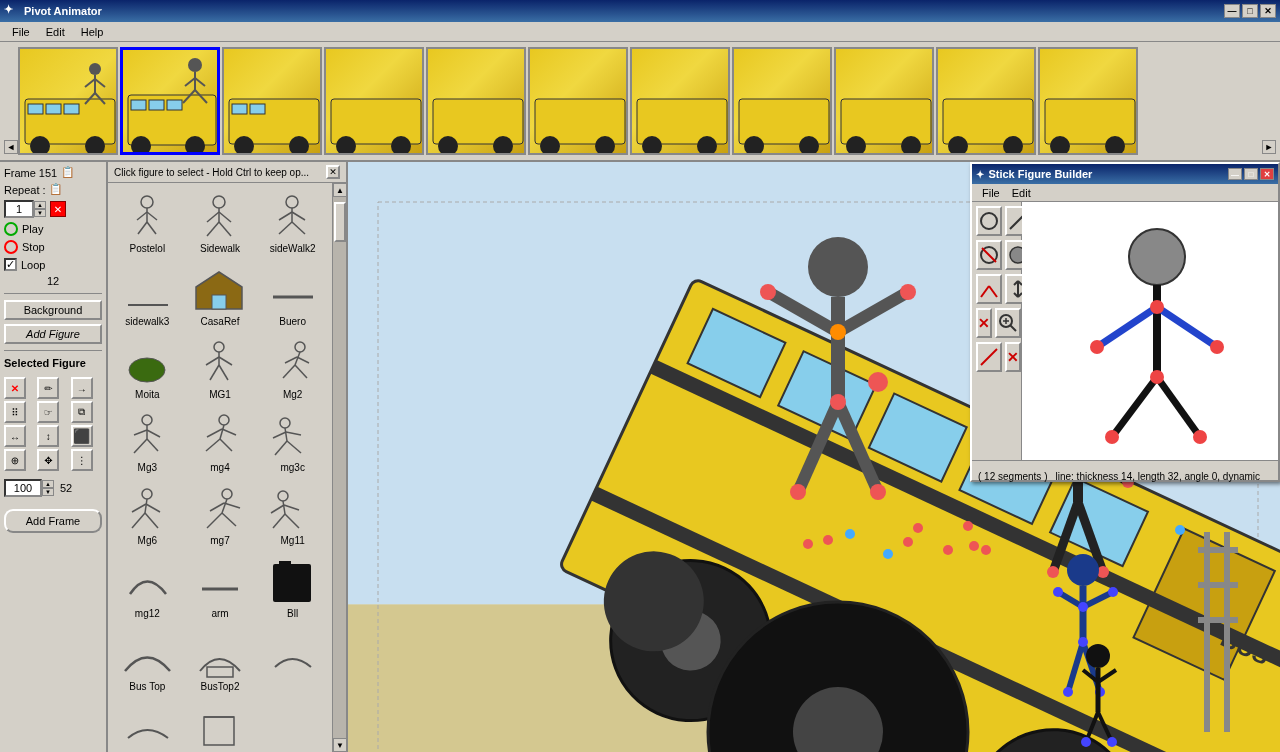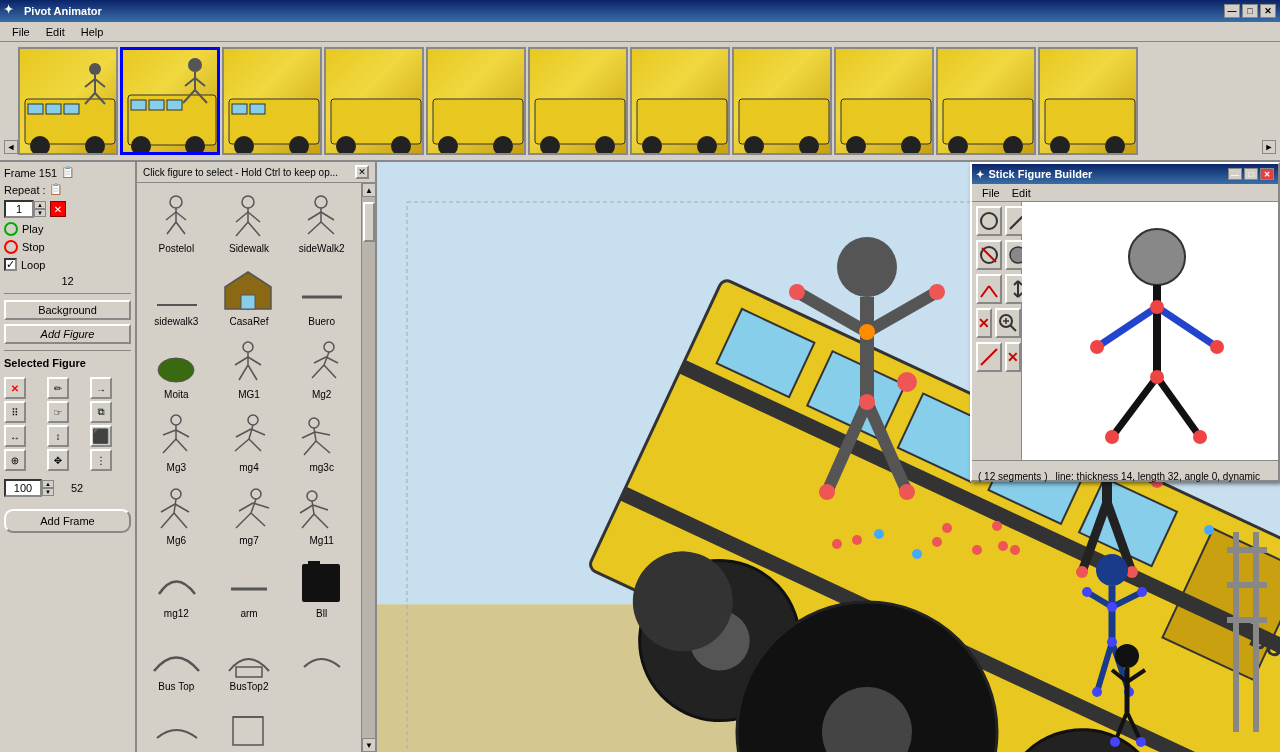--- a/index.html
+++ b/index.html
@@ -95,21 +95,21 @@
 
     
     .content-area {
       display: flex;
       flex: 1;
       overflow: hidden;
     }
 
     
     .left-panel {
-      width: 137px;
+      width: 108px;
       background: #d4d0c8;
       border-right: 2px solid #888;
       padding: 4px;
       display: flex;
       flex-direction: column;
       gap: 4px;
     }
 
     .frame-info {
       font-size: 11px;
@@ -188,21 +188,21 @@
     .tool-btn {
       width: 22px; height: 22px;
       background: #d4d0c8;
       border: 2px solid;
       border-color: #fff #888 #888 #fff;
       display: flex; align-items: center; justify-content: center;
       cursor: pointer; font-size: 10px;
     }
 
     .zoom-row {
-      display: flex; align-items: center; gap: 13px; margin-top: 4px;
+      display: flex; align-items: center; gap: 2px; margin-top: 4px;
     }
 
     .add-frame-btn {
       margin-top: auto;
       background: #d4d0c8;
       border: 2px solid;
       border-color: #fff #888 #888 #fff;
       padding: 4px 8px;
       font-size: 11px;
       cursor: pointer;

